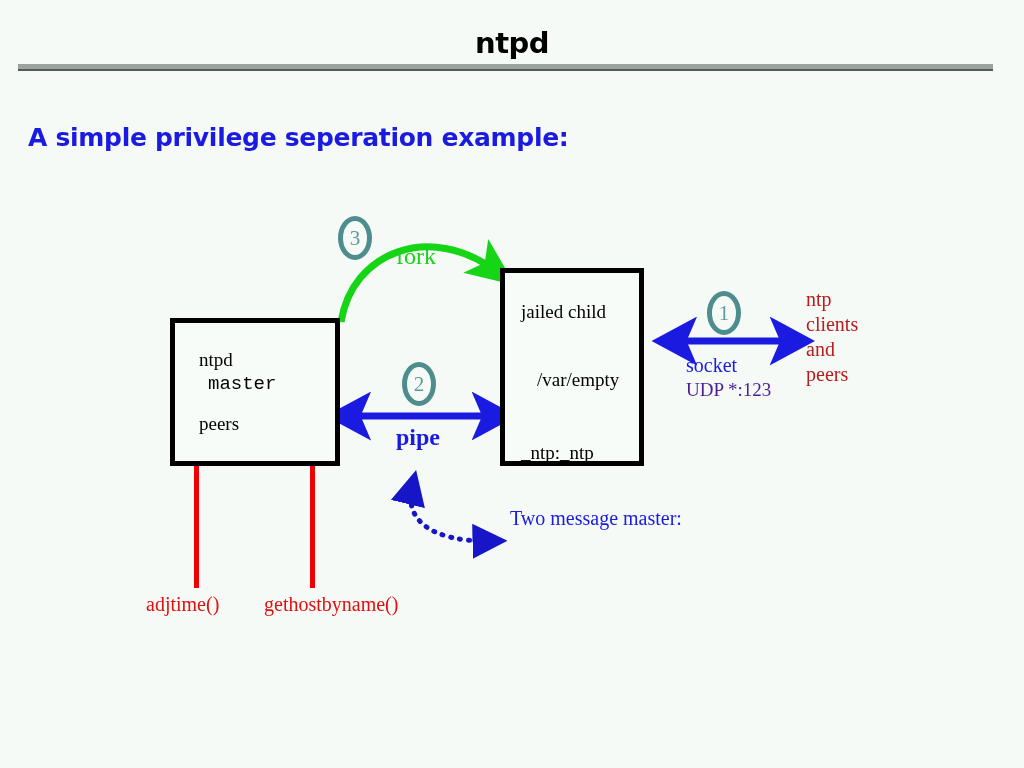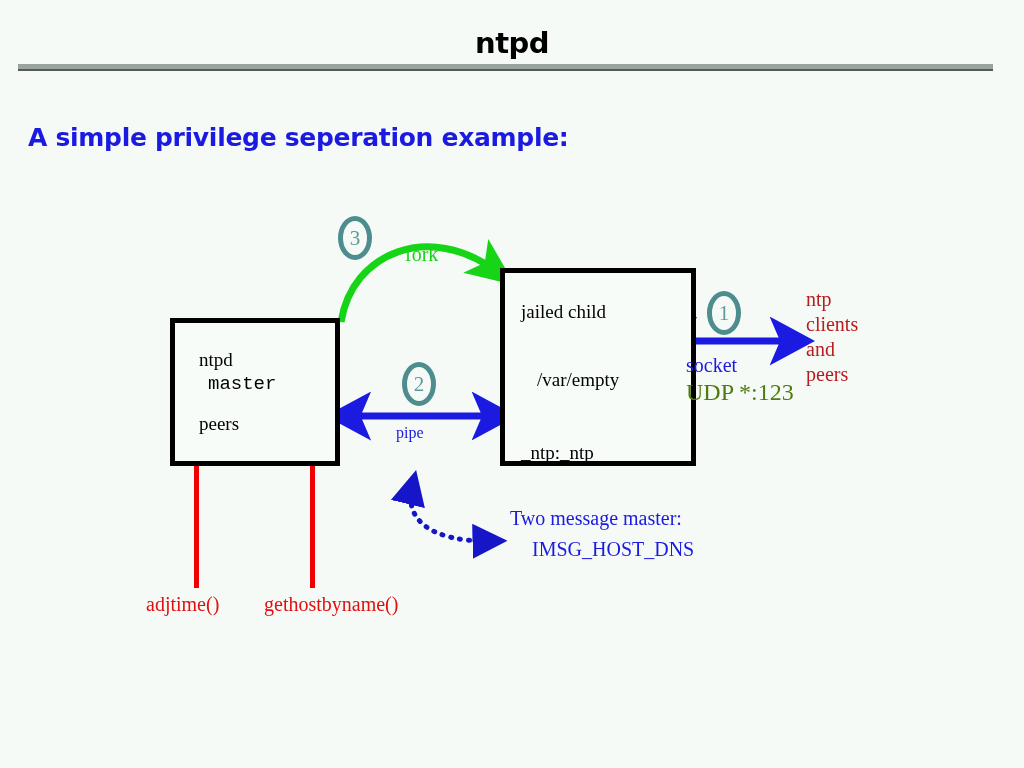--- a/index.html
+++ b/index.html
@@ -76,21 +76,21 @@
   }
   #box-master {
     left: 170px;
     top: 318px;
     width: 170px;
     height: 148px;
   }
   #box-child {
     left: 500px;
     top: 268px;
-    width: 196px;
+    width: 144px;
     height: 198px;
   }
   .box-line {
     position: absolute;
     font-family: "Liberation Serif", serif;
     font-size: 19px;
     color: #000000;
     white-space: nowrap;
   }
   #box-master .l1 { left: 24px; top: 26px; }
@@ -127,24 +127,24 @@
   #step-1 { left: 707px; top: 291px; }
   #step-2 { left: 402px; top: 362px; }
   #step-3 { left: 338px; top: 216px; }
 
   
   .lbl {
     position: absolute;
     font-family: "Liberation Serif", serif;
     white-space: nowrap;
   }
-  #lbl-fork   { left: 396px; top: 243px; font-size: 20px; color: #16d416; margin-left: 9px; }
-  #lbl-pipe   { left: 396px; top: 424px; font-size: 16px; color: #1a1ae0; }
+  #lbl-fork   { left: 396px; top: 243px; font-size: 24px; color: #16d416; }
+  #lbl-pipe   { left: 396px; top: 424px; font-size: 24px; color: #1a1ae0; font-weight: bold; }
   #lbl-socket { left: 686px; top: 354px; font-size: 20px; color: #1a1ae0; }
-  #lbl-udp    { left: 686px; top: 379px; font-size: 24px; color: #4d7c0f; }
+  #lbl-udp    { left: 686px; top: 379px; font-size: 19px; color: #4c1d95; }
 
   #clients {
     position: absolute;
     left: 806px;
     top: 287px;
     font-family: "Liberation Serif", serif;
     font-size: 20px;
     line-height: 25px;
     color: #b91c1c;
   }
@@ -240,21 +240,20 @@
 
   <div id="clients">
     <div>ntp</div>
     <div>clients</div>
     <div>and</div>
     <div>peers</div>
   </div>
 
   <div id="msgtypes">
     <div>Two message master:</div>
-    <div class="indent">IMSG_HOST_DNS</div>
   </div>
 
   <div class="stem" id="stem-adjtime"></div>
   <div class="stem" id="stem-gethost"></div>
   <div class="syscall" id="syscall-adjtime">adjtime()</div>
   <div class="syscall" id="syscall-gethost">gethostbyname()</div>
 
 </div>
 
 </body></html>

